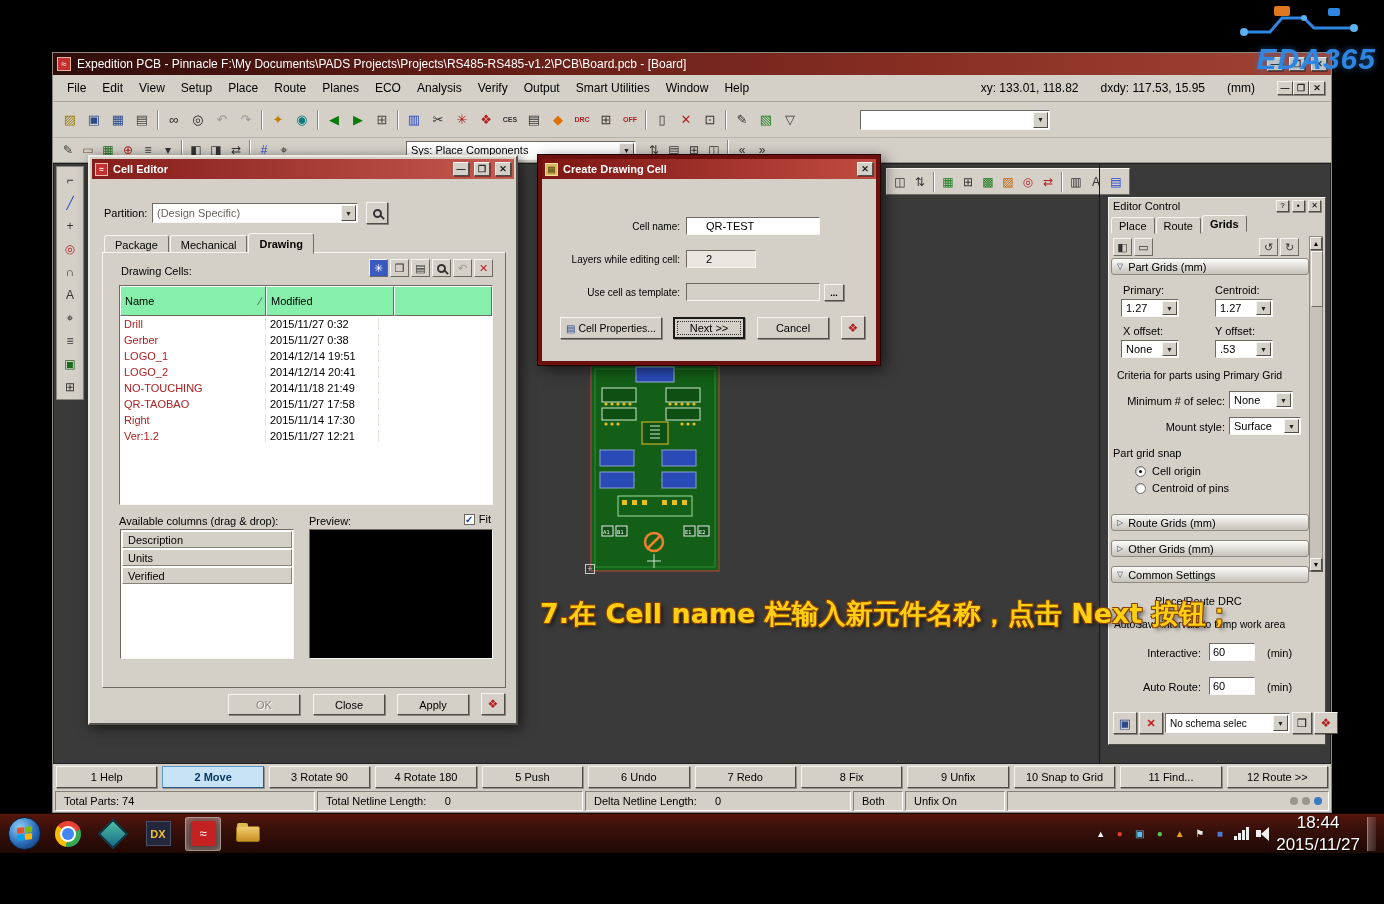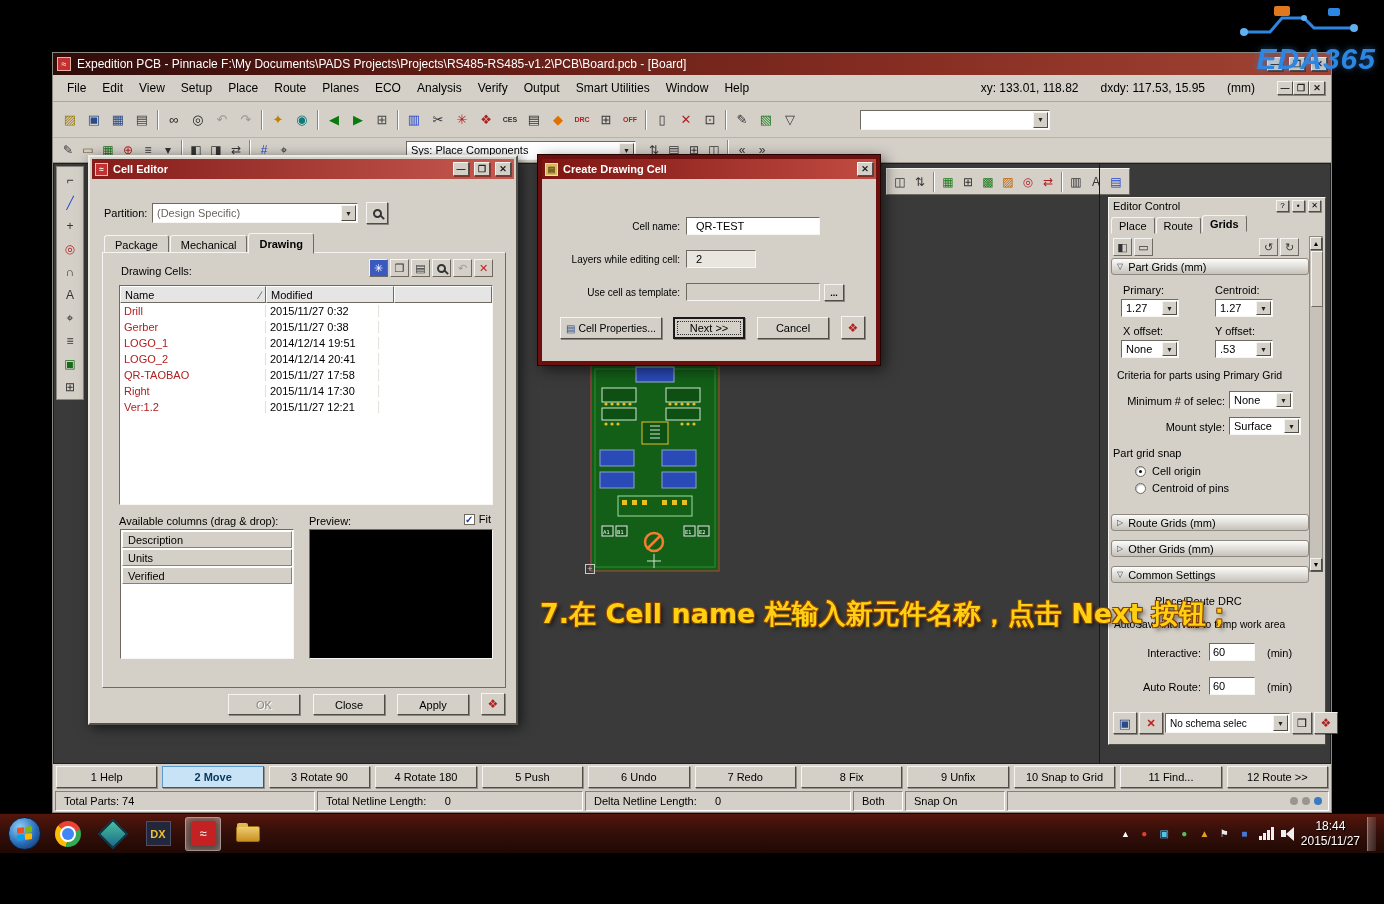--- a/index.html
+++ b/index.html
@@ -69,38 +69,38 @@
   .ra-label{position:absolute;text-align:right;font-size:11px}
   .ec-input{position:absolute;height:18px;font-size:11px;display:flex;align-items:center;padding:0 3px;background:#fff;border:1px solid;border-color:#6e6a62 #f8f6f2 #f8f6f2 #6e6a62}
 
   
   #cell-editor{position:absolute;left:88px;top:155px;width:430px;height:570px;background:#d4d0c8;border:2px solid;border-color:#eceae4 #55524c #55524c #eceae4;box-shadow:3px 3px 12px rgba(0,0,0,.6);z-index:10}
   #cell-editor .dlg-title{position:absolute;left:2px;top:2px;right:2px}
   .dlg-ico{width:13px;height:13px;display:flex;align-items:center;justify-content:center;font-size:8px;color:#fff;background:#c23030;border:1px solid #f0c0b0;flex:none}
   #ce-panel{position:absolute;left:12px;top:95px;width:404px;height:436px;background:#d4d0c8;border:1px solid;border-color:#f6f4f0 #6e6a62 #6e6a62 #f6f4f0}
   #cells-table{position:absolute;left:16px;top:32px;width:374px;height:220px;display:flex;flex-direction:column;border:1px solid;border-color:#6e6a62 #f8f6f2 #f8f6f2 #6e6a62;background:#fff}
   #cells-head{display:flex;flex:none}
-  .th{background:#e5e5e5;border:1px solid;border-color:#fff #6e6a62 #6e6a62 #fff;font-size:11px;padding:1px 4px;height:17px;display:flex;align-items:center}
+  .th{background:#86efac;border:1px solid;border-color:#fff #6e6a62 #6e6a62 #fff;font-size:11px;padding:14px 4px;height:17px;display:flex;align-items:center}
   .th.name{width:146px;justify-content:space-between}
   .th.mod{width:128px}
   .th.fill{flex:1}
   #cells-body{flex:1;background:#fff;overflow:hidden}
   .tr{display:flex;height:16px;font-size:11px;align-items:center}
   .td-name{width:146px;color:#b02020;padding-left:4px;border-right:1px solid #e4e1da;overflow:hidden}
   .td-mod{width:113px;padding-left:4px;border-right:1px solid #e4e1da;overflow:hidden}
   #avail-list{position:absolute;left:17px;top:276px;width:174px;height:130px;background:#fff;border:1px solid;border-color:#6e6a62 #f8f6f2 #f8f6f2 #6e6a62;padding:1px}
   .chip{height:17px;display:flex;align-items:center;padding-left:5px;font-size:11px;background:#d4d0c8;border:1px solid;border-color:#fff #84807a #84807a #fff;margin-bottom:1px}
   #preview-box{position:absolute;left:206px;top:276px;width:184px;height:130px;background:#000;border:1px solid;border-color:#6e6a62 #f8f6f2 #f8f6f2 #6e6a62}
   .dis{color:#8a867e;text-shadow:1px 1px 0 #fff}
 
   
   #create-cell{position:absolute;left:538px;top:155px;width:342px;height:210px;background:#d4d0c8;border:4px solid #6b0f0f;outline:1px solid #230202;box-shadow:4px 4px 14px rgba(0,0,0,.65);z-index:20}
   #create-cell .dlg-title{position:absolute;left:0;top:0;right:0;background:linear-gradient(90deg,#7c1512,#c24c42)}
   .cc-label{position:absolute;text-align:right;font-size:10px}
-  .cc-input{position:absolute;height:18px;font-size:11px;display:flex;align-items:center;padding:0 9px;background:#fff;border:1px solid;border-color:#6e6a62 #f8f6f2 #f8f6f2 #6e6a62}
+  .cc-input{position:absolute;height:18px;font-size:11px;display:flex;align-items:center;padding:0 19px;background:#fff;border:1px solid;border-color:#6e6a62 #f8f6f2 #f8f6f2 #6e6a62}
   .default-btn{border:2px solid #1a1a1a;outline:1px dotted #333;outline-offset:-5px}
 
   
   #annotation{position:absolute;left:540px;top:596px;z-index:60;font-size:27px;font-weight:bold;color:#ffd012;white-space:nowrap;
     text-shadow:1px 1px 0 #8a4200,-1px -1px 0 #8a4200,1px -1px 0 #8a4200,-1px 1px 0 #8a4200,3px 3px 4px rgba(0,0,0,.55);
     font-family:"DejaVu Sans",sans-serif}
 
   
   #taskbar{position:absolute;left:0;top:813px;width:1384px;height:40px;z-index:50;background:linear-gradient(180deg,#55150b,#38100a 40%,#200803);border-top:1px solid #120402;display:flex;align-items:center;padding:0 8px;gap:9px}
   .tb-app{width:36px;height:34px;display:flex;align-items:center;justify-content:center;border-radius:3px;flex:none}
@@ -114,21 +114,21 @@
   #dx-ico{width:25px;height:25px;background:#23273c;color:#f0c030;font-size:11px;font-weight:bold;display:flex;align-items:center;justify-content:center;border:1px solid #4a4f6a}
   #exp-ico{width:25px;height:25px;background:#c42222;color:#fff;border-radius:3px;display:flex;align-items:center;justify-content:center;font-size:13px}
   .folder{width:24px;height:16px;background:linear-gradient(#f0cc70,#c89020);border-radius:2px;position:relative;border:1px solid #9a7010}
   .folder::before{content:"";position:absolute;left:0;top:-4px;width:11px;height:4px;background:#e0b850;border-radius:2px 2px 0 0}
   #tray{margin-left:auto;display:flex;align-items:center;gap:7px}
   #net-ico{display:flex;align-items:flex-end;gap:1px}
   #net-ico i{display:block;width:3px;background:#f0f0f0}
   #vol-ico{display:flex;align-items:center}
   #vol-ico .sq{width:5px;height:7px;background:#f0f0f0}
   #vol-ico .trg{width:0;height:0;border-top:7px solid transparent;border-bottom:7px solid transparent;border-right:8px solid #f0f0f0}
-  #clock{color:#fff;font-size:12px;text-align:center;line-height:1.25;text-shadow:1px 1px 1px #000}
+  #clock{color:#fff;font-size:17px;text-align:center;line-height:1.25;text-shadow:1px 1px 1px #000}
   #show-desktop{width:9px;height:34px;background:linear-gradient(90deg,rgba(255,255,255,.25),rgba(255,255,255,.1));border-left:1px solid rgba(255,255,255,.4)}
 
   
   #eda-logo{position:absolute;right:2px;top:2px;width:146px;height:76px;z-index:45}
   #eda-logo .txt{position:absolute;right:6px;bottom:2px;font-size:30px;font-weight:bold;font-style:italic;color:#2e86e0;letter-spacing:1px;text-shadow:0 0 6px rgba(46,134,224,.6)}
 </style>
 </head>
 <body>
 
 <div id="screen">
@@ -370,21 +370,21 @@
           <div class="fn-btn">12 Route &gt;&gt;</div>
         </span>
       </div>
 
     <div id="statusbar">
       <span id="status-segs" style="display:flex;gap:2px">
           <div class="seg s1">Total Parts: 74</div>
           <div class="seg s2">Total Netline Length:      0</div>
           <div class="seg s3">Delta Netline Length:      0</div>
           <div class="seg s4">Both</div>
-          <div class="seg s5">Snap On</div>
+          <div class="seg s5">Unfix On</div>
         </span>
       <div id="status-dots">
         <span class="dot"></span>
         <span class="dot"></span>
         <span class="dot blue"></span>
       </div>
     </div>
   </div>
 
   <div id="editor-control">
@@ -577,20 +577,24 @@
             </div>
             <div class="tr">
               <span class="td-name">LOGO_1</span>
               <span class="td-mod">2014/12/14 19:51</span>
             </div>
             <div class="tr">
               <span class="td-name">LOGO_2</span>
               <span class="td-mod">2014/12/14 20:41</span>
             </div>
             <div class="tr">
+              <span class="td-name">NO-TOUCHING</span>
+              <span class="td-mod">2014/11/18 21:49</span>
+            </div>
+            <div class="tr">
               <span class="td-name">QR-TAOBAO</span>
               <span class="td-mod">2015/11/27 17:58</span>
             </div>
             <div class="tr">
               <span class="td-name">Right</span>
               <span class="td-mod">2015/11/14 17:30</span>
             </div>
             <div class="tr">
               <span class="td-name">Ver:1.2</span>
               <span class="td-mod">2015/11/27 12:21</span>

